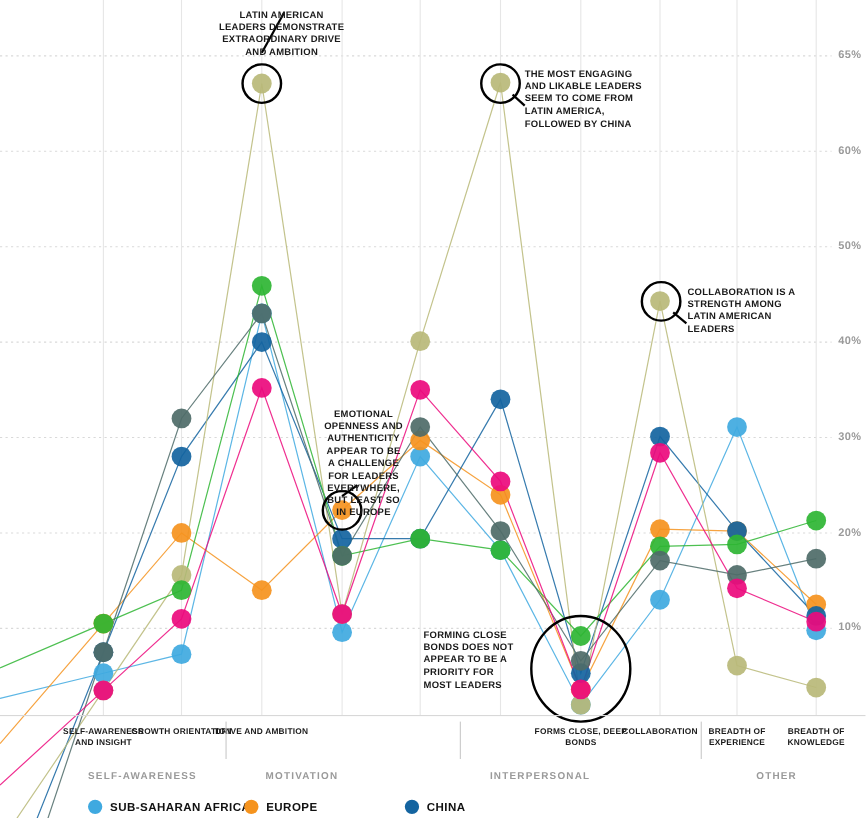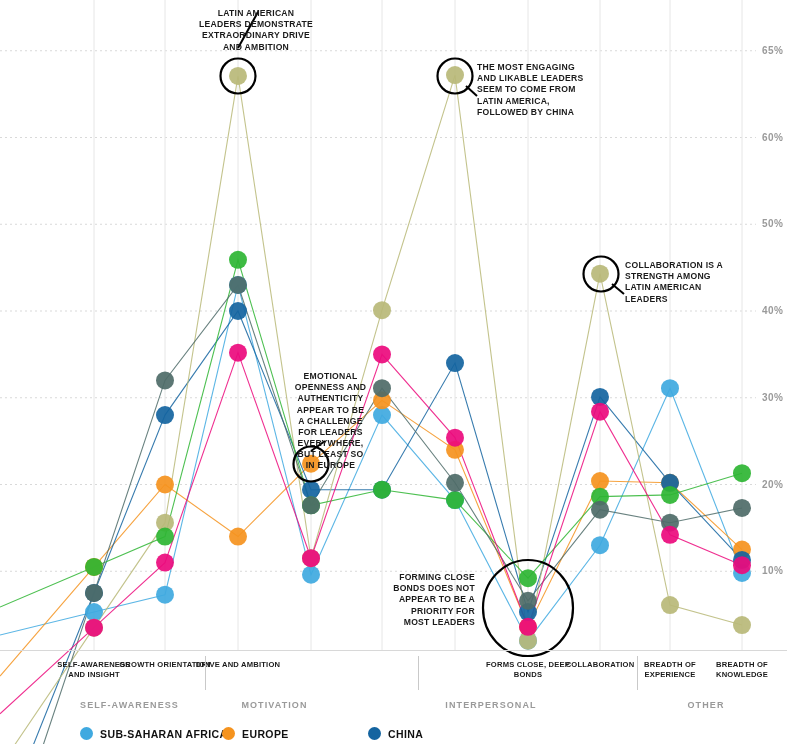--- a/index.html
+++ b/index.html
@@ -8,21 +8,21 @@
 
   .plot{position:absolute;left:0;top:0;width:787px;height:660px;}
   svg.layer{position:absolute;left:0;top:0;width:787px;height:660px;overflow:visible;}
 
   .ytick{position:absolute;font-size:10px;font-weight:bold;color:#9a9a9a;letter-spacing:.4px;}
 
   
   .anno{position:absolute;font-size:8.6px;font-weight:bold;color:#1a1a1a;line-height:1.3;letter-spacing:.25px;}
   .anno.c{text-align:center;}
   .anno.l{text-align:left;}
-  .anno.r{text-align:right;}
+  .anno.r{}
 
   
   .catband{position:absolute;left:0;top:652px;width:787px;height:44px;}
   .catlabel{position:absolute;font-size:7.6px;font-weight:bold;color:#1a1a1a;text-align:center;line-height:1.35;letter-spacing:.2px;}
   .divider{position:absolute;width:1px;background:#c9c9c9;}
 
   .grpband{position:absolute;left:0;top:698px;width:787px;height:22px;}
   .grplabel{position:absolute;font-size:9px;font-weight:bold;color:#9a9a9a;text-align:center;letter-spacing:1.1px;}
 
   .legend{position:absolute;left:0;top:727px;width:787px;height:20px;}

